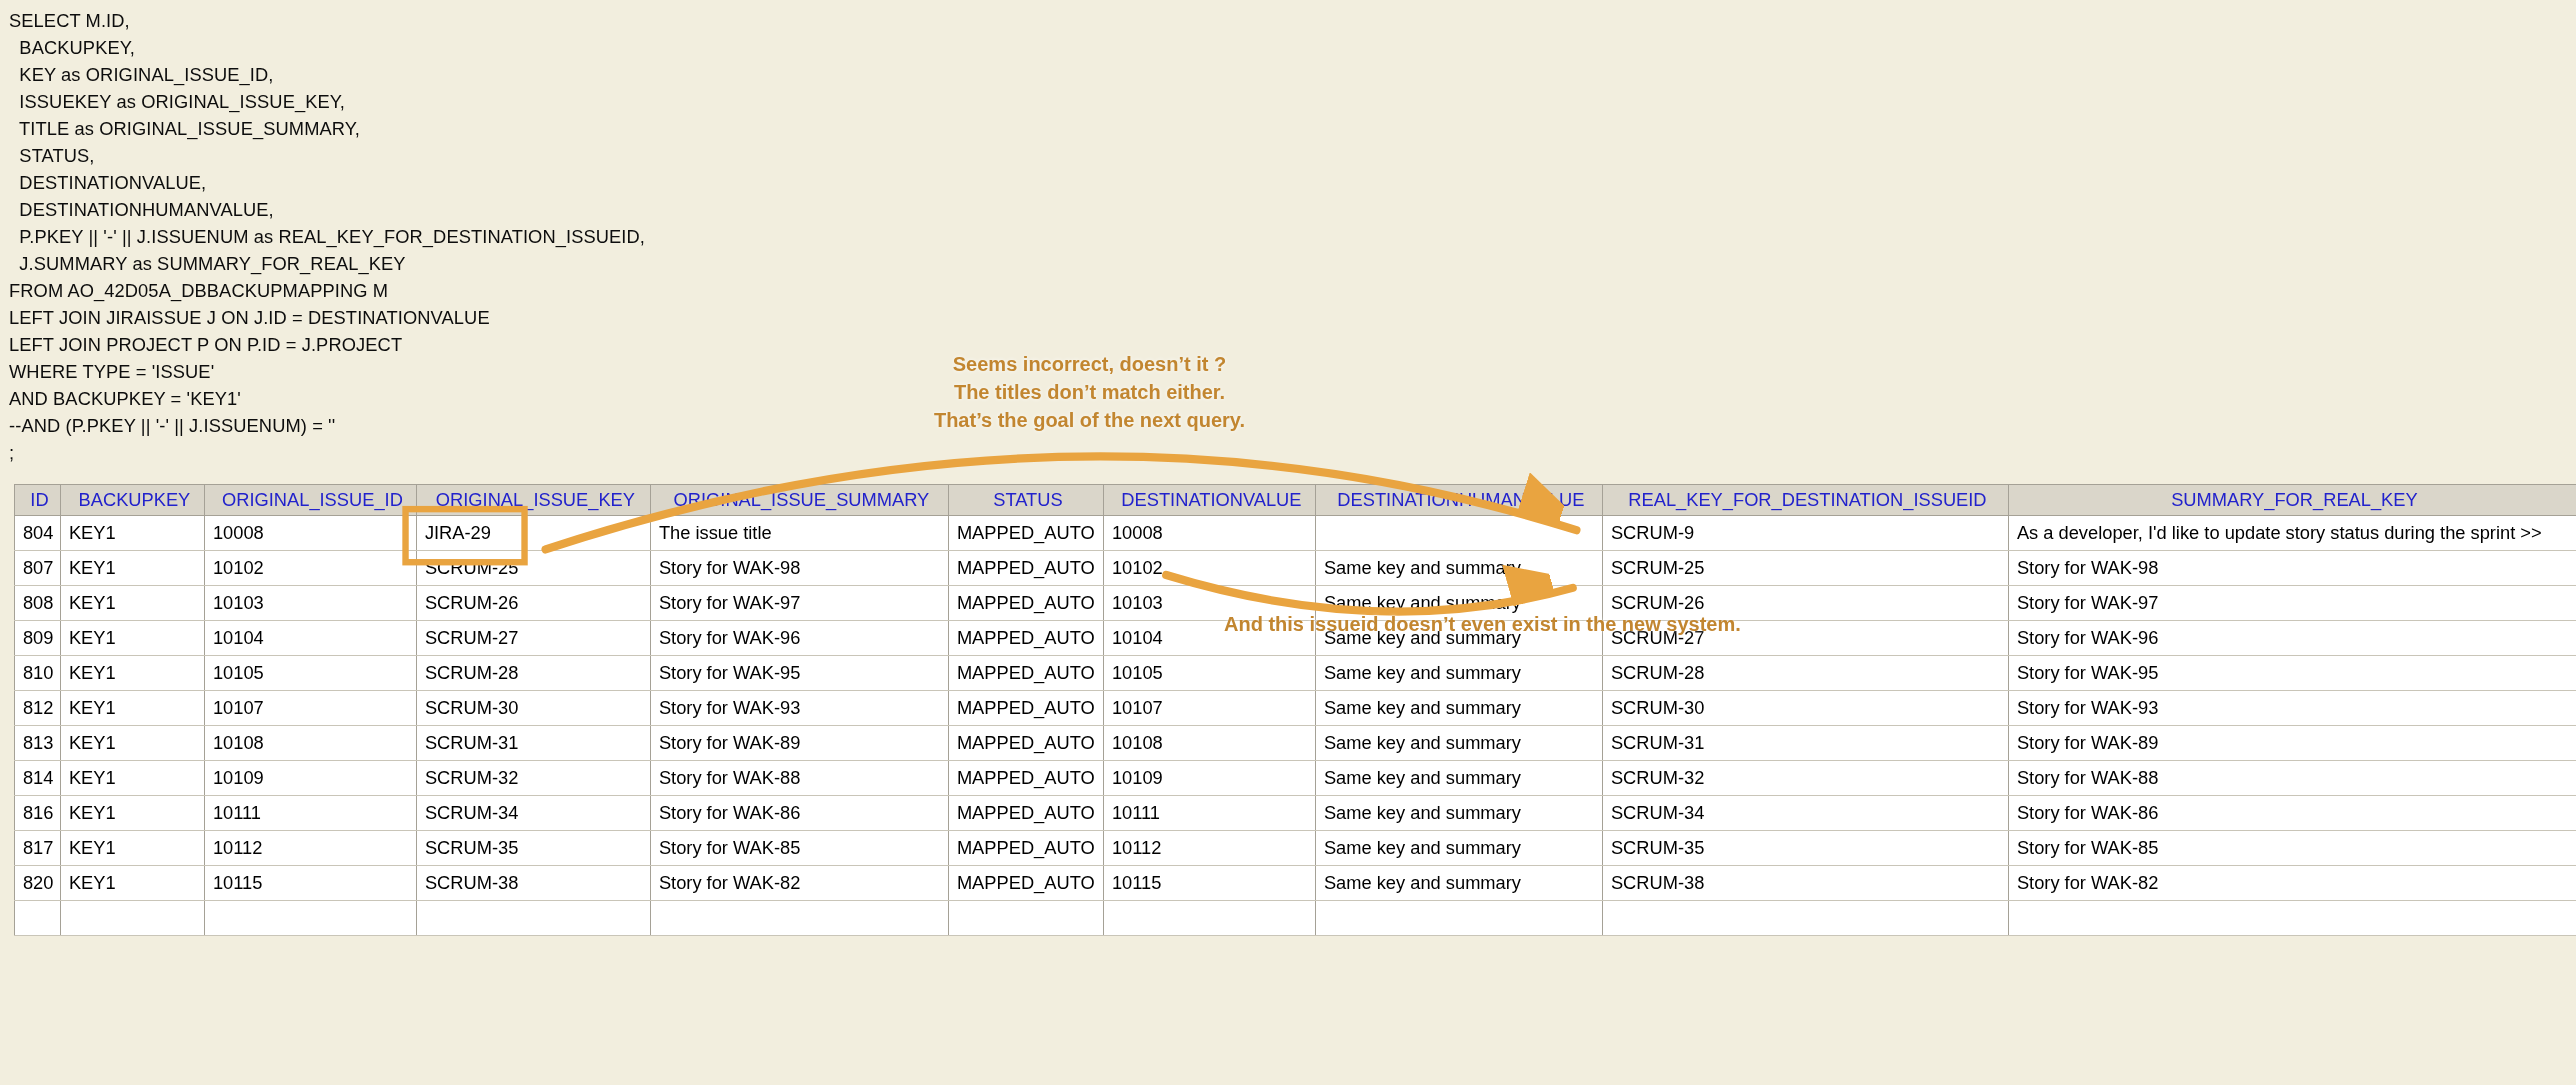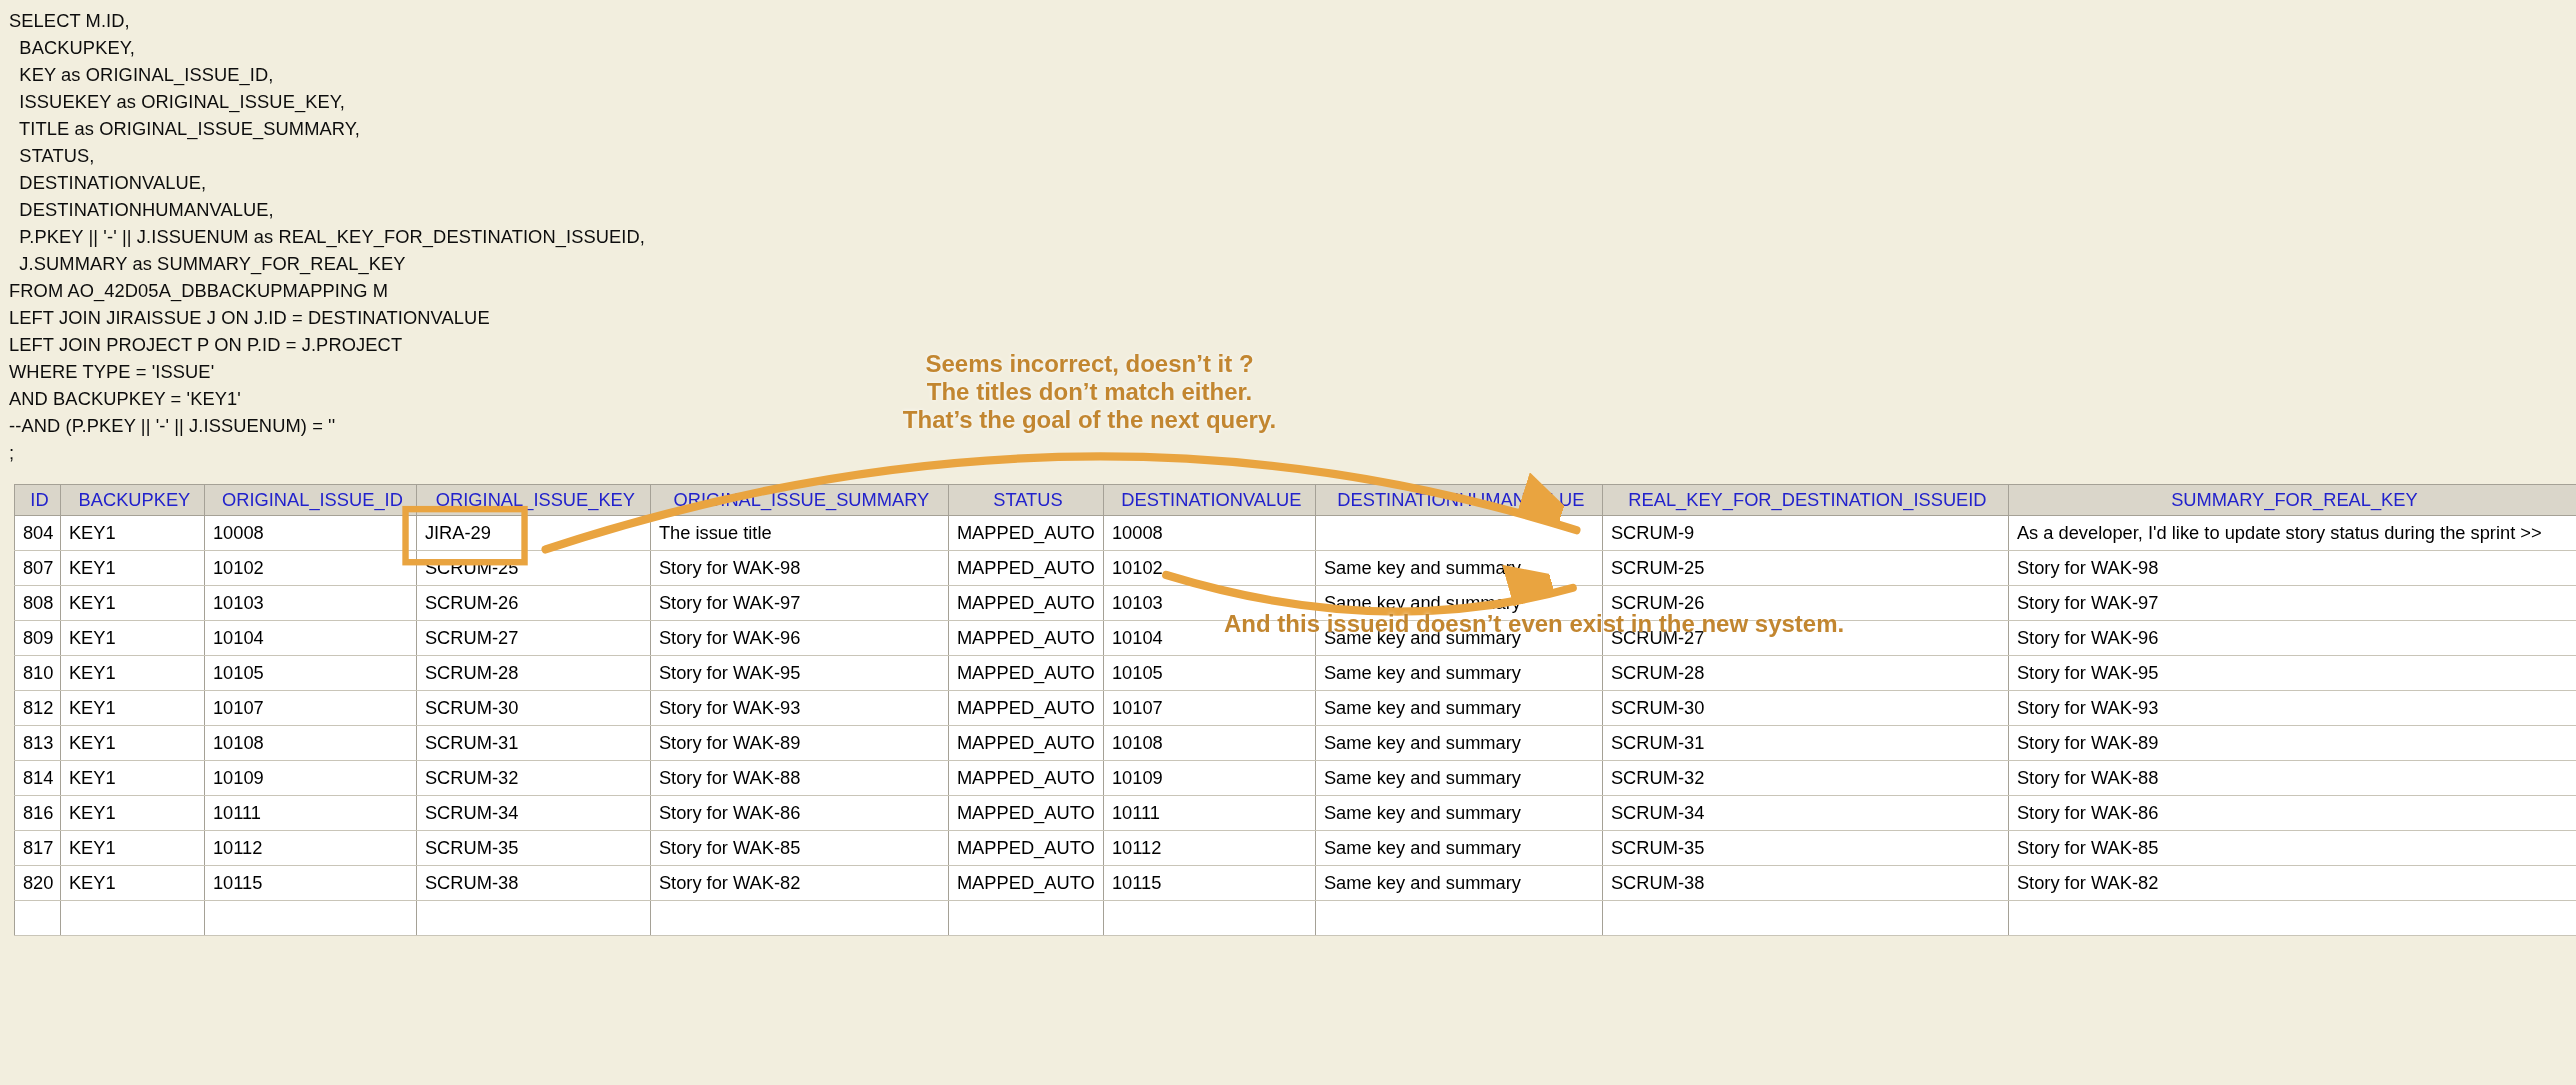--- a/index.html
+++ b/index.html
@@ -41,21 +41,21 @@
     border-bottom:1.8px solid #c9c5b8;
     overflow:hidden;white-space:nowrap;
     background:#fff;
   }
   table.grid td.null-val{font-style:italic;}
   
   svg.overlay{position:absolute;inset:0;width:2576px;height:1086px;pointer-events:none;}
   .note{
     position:absolute;font-weight:bold;
     color:var(--note-color,#c28630);
-    font-size:24px;line-height:28px;white-space:nowrap;
+    font-size:20px;line-height:28px;white-space:nowrap;
     text-shadow:0 0 4.6px rgba(255,255,255,0.85);
   }
   .note1{left:815px;top:350px;width:549px;text-align:center;}
   .note2{left:1224px;top:610px;}
 </style>
 </head>
 <body style="--page-bg: #f2eede; --header-bg: #dad6ca; --header-color: #2222cc; --note-color: #c28630;">
 
 <div class="canvas">
 

